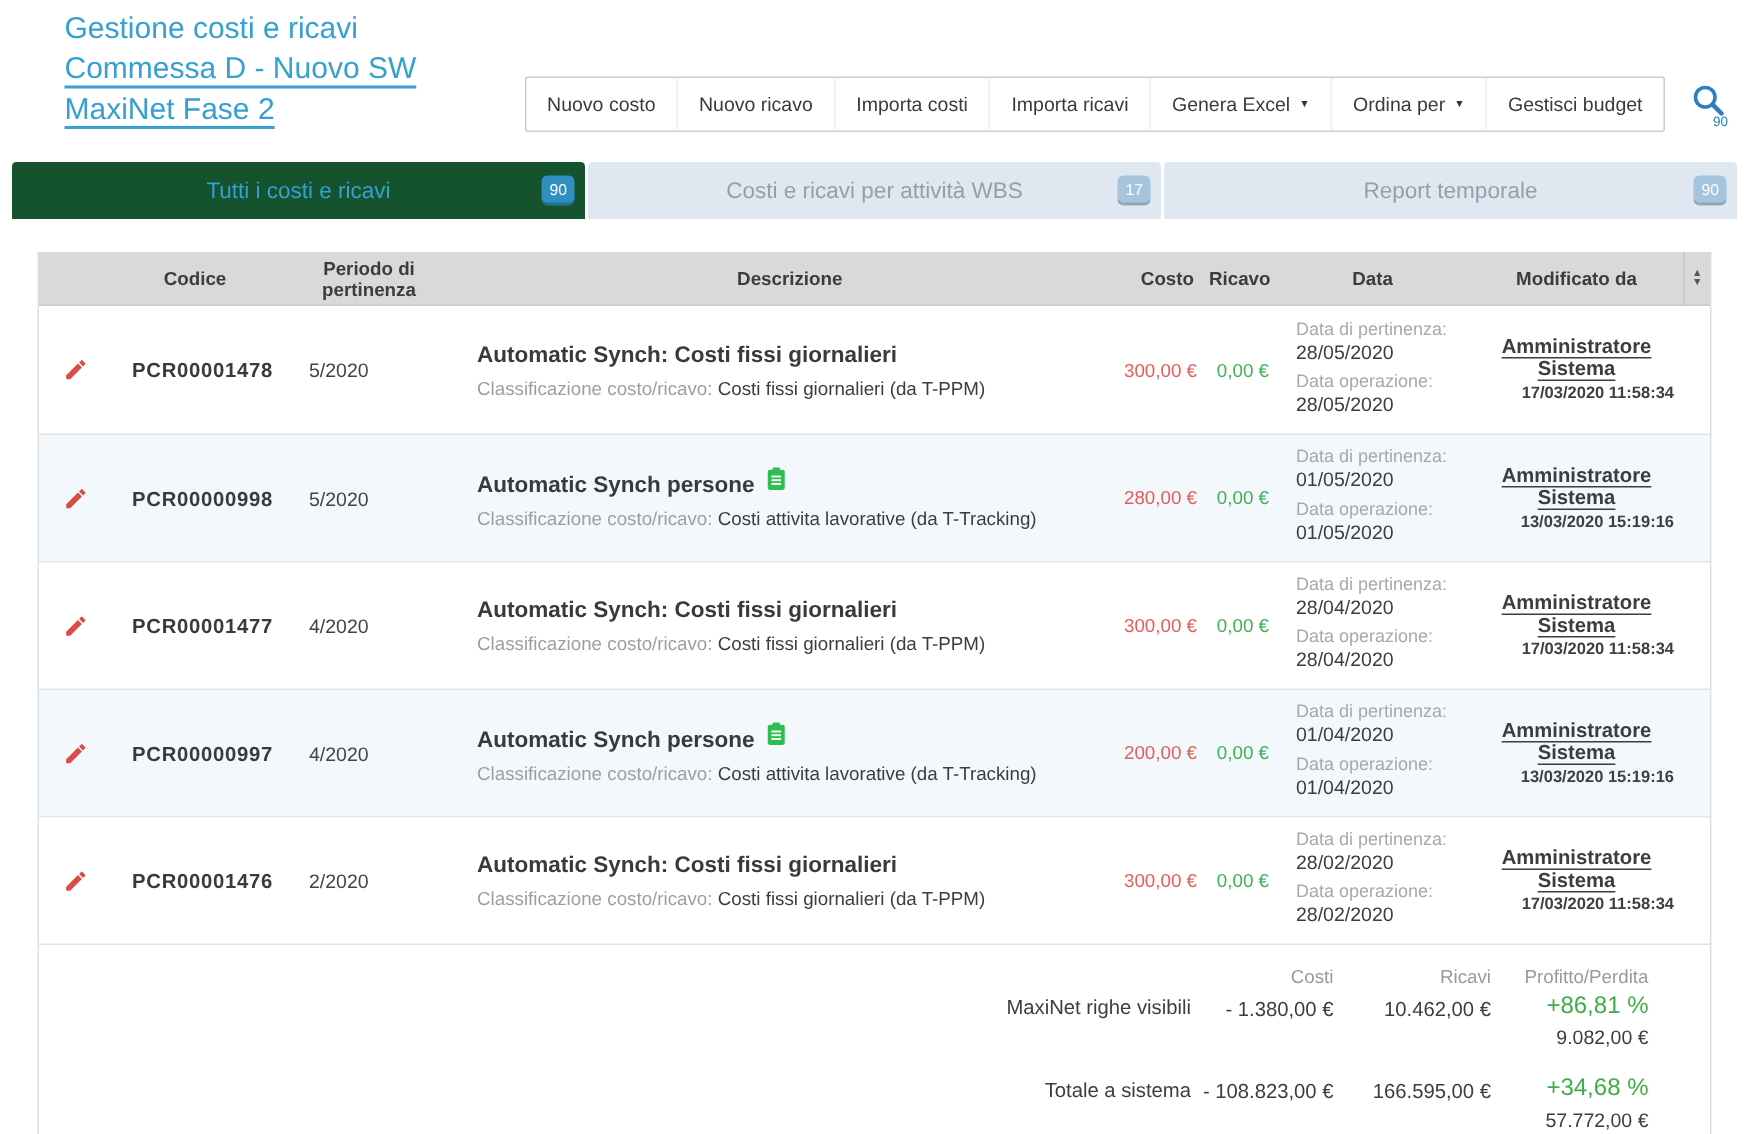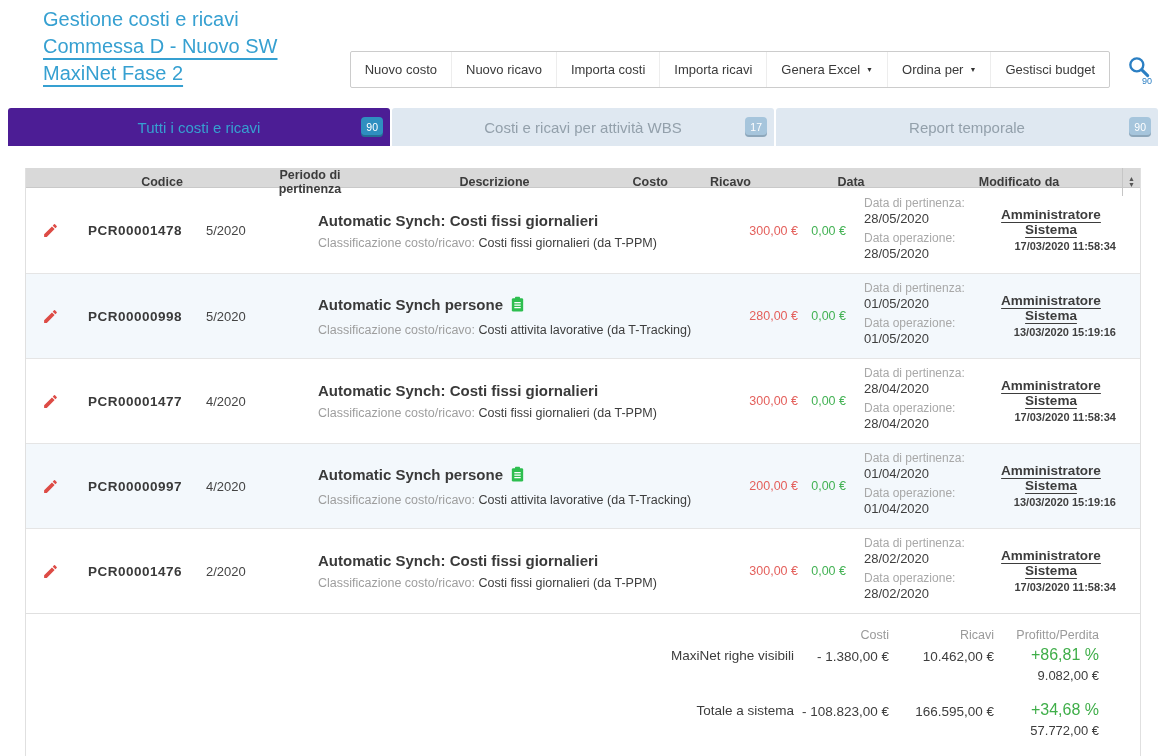--- a/index.html
+++ b/index.html
@@ -23,45 +23,45 @@
     cursor:pointer;white-space:nowrap;border-left:1px solid #ededed;}
   .tb-btn:first-child{border-left:none;}
   .tb-caret{font-size:7px;margin-left:6px;color:#333;}
   .search-wrap{position:relative;margin:8px 6px 0 16px;cursor:pointer;width:32px;height:34px;}
   .search-badge{position:absolute;right:0;bottom:2px;font-size:9px;color:var(--search-blue);}
   
   .tabbar{display:grid;grid-template-columns:1fr 1fr 1fr;gap:2px;margin:20px 8px 0 8px;height:38px;}
   .tab{position:relative;display:flex;align-items:center;justify-content:center;
     font-size:15px;cursor:pointer;border-radius:3px 3px 0 0;background:var(--tab-inactive-bg);
     color:var(--tab-inactive-text);}
-  .tab.active{background:#4c1d95;color:var(--accent-blue);}
+  .tab.active{background:#14532d;color:var(--accent-blue);}
   .tab-badge{position:absolute;right:7px;top:50%;transform:translateY(-50%);
     min-width:14px;text-align:center;padding:4px 5px;border-radius:4px;font-size:10.5px;
     color:#fff;background:var(--badge-inactive);box-shadow:inset 0 -2px rgba(0,0,0,.15);}
   .tab.active .tab-badge{background:var(--badge-active);box-shadow:inset 0 -2px rgba(0,0,0,.22);}
   
   .tableframe{margin:22px 25px 0 25px;border-left:1px solid #e0e0e0;border-right:1px solid #e0e0e0;
     border-bottom:1px solid #d6d6d6;}
   .tgrid{display:grid;grid-template-columns:48px 112px 120px 1fr 55px 48px 130px 142px 18px;}
-  .thead{background:var(--header-bg);height:20px;align-items:center;
-    font-size:12.5px;font-weight:bold;color:#3c3c3c;border-bottom:1px solid #c9c9c9;gap:32px;}
+  .thead{background:var(--header-bg);height:36px;align-items:center;
+    font-size:12.5px;font-weight:bold;color:#3c3c3c;border-bottom:1px solid #c9c9c9;}
   .th{padding:0 4px;text-align:center;}
   .th.r{text-align:right;padding-right:6px;}
   .c-sort{display:flex;flex-direction:column;align-items:center;justify-content:center;
     border-left:1px solid #c6c6c6;height:100%;cursor:pointer;}
   .c-sort span{font-size:7px;line-height:6px;color:#555;}
   .row{min-height:85px;align-items:center;border-top:1px solid #e5e5e5;background:#fff;}
   .row:first-child{border-top:none;}
   .row:nth-child(even){background:var(--row-alt-bg);}
   .c-icon{display:flex;justify-content:center;}
   .pencil{cursor:pointer;display:inline-flex;}
   .c-code{font-size:13.5px;font-weight:bold;color:#3a3a3a;padding-left:14px;letter-spacing:.5px;}
   .c-per{font-size:13px;color:#444;padding-left:20px;}
   .c-desc{padding:0 6px 0 12px;}
-  .d-title{font-size:15px;font-weight:bold;color:#3a3a3a;display:flex;align-items:flex-start;gap:6px;}
+  .d-title{font-size:15px;font-weight:bold;color:#3a3a3a;display:flex;align-items:flex-end;gap:6px;}
   .d-sub{font-size:12.5px;margin-top:7px;}
   .d-sub .lab{color:#9e9e9e;}
   .d-sub .val{color:#3d3d3d;}
   .c-cost{font-size:12.5px;color:var(--cost-red);text-align:right;padding-right:4px;}
   .c-rev{font-size:12.5px;color:var(--revenue-green);text-align:right;padding-right:4px;}
   .c-data{padding-left:14px;font-size:12px;}
   .c-data .lab{color:#a8a8a8;line-height:15px;}
   .c-data .val{color:#3d3d3d;font-size:13px;line-height:16px;margin-bottom:4px;}
   .c-mod{text-align:center;padding:0 6px;}
   .mod-wrap{display:inline-block;}

